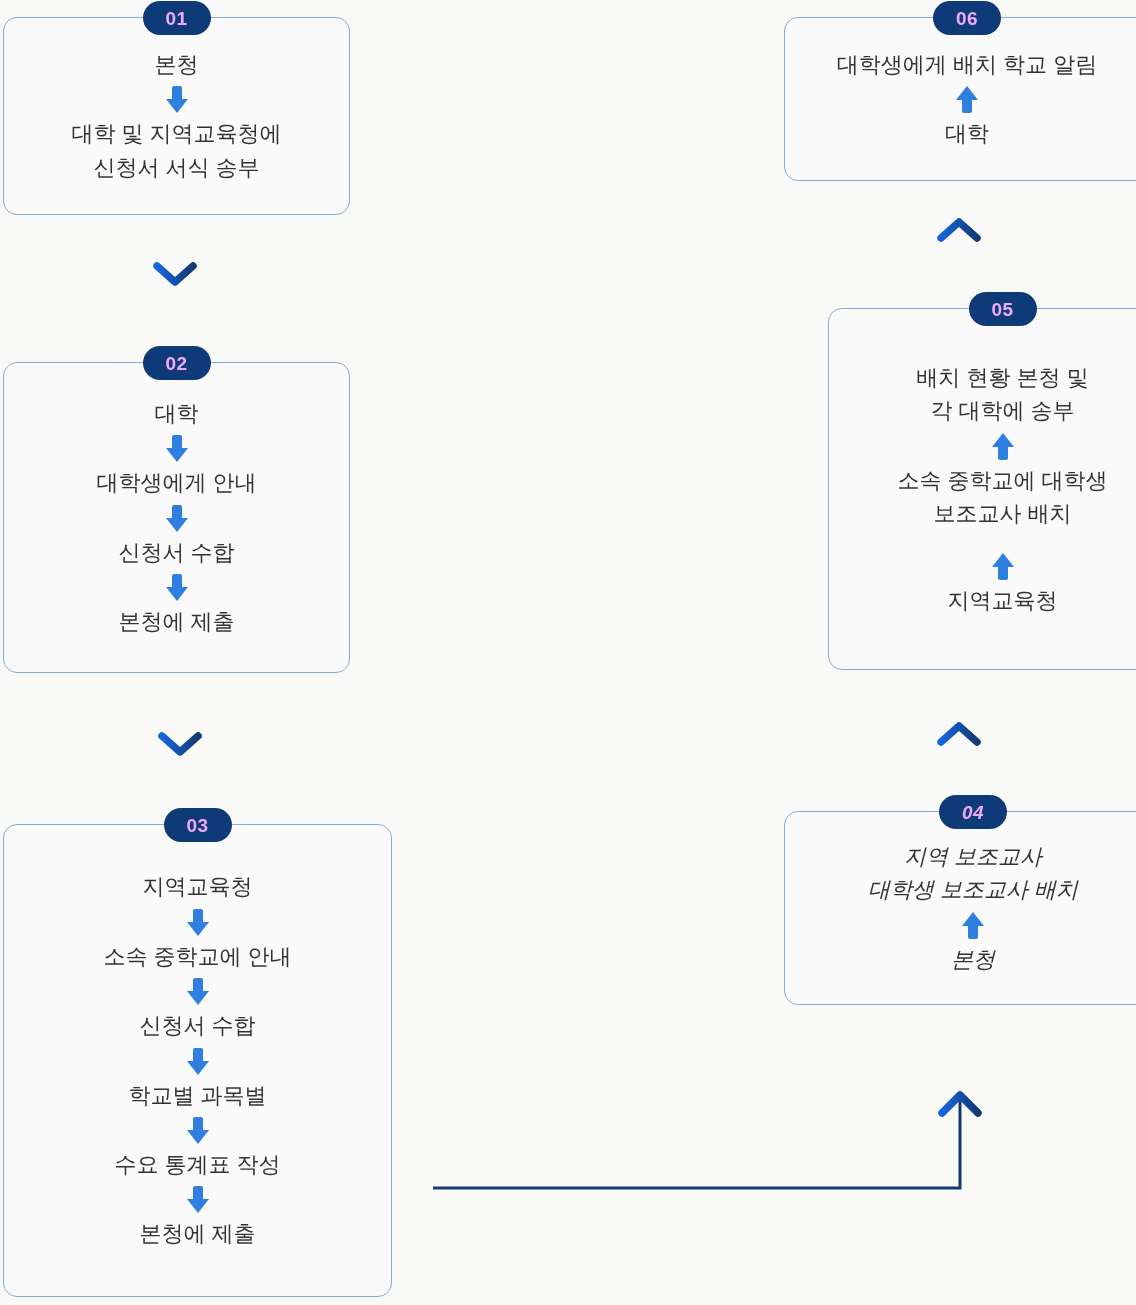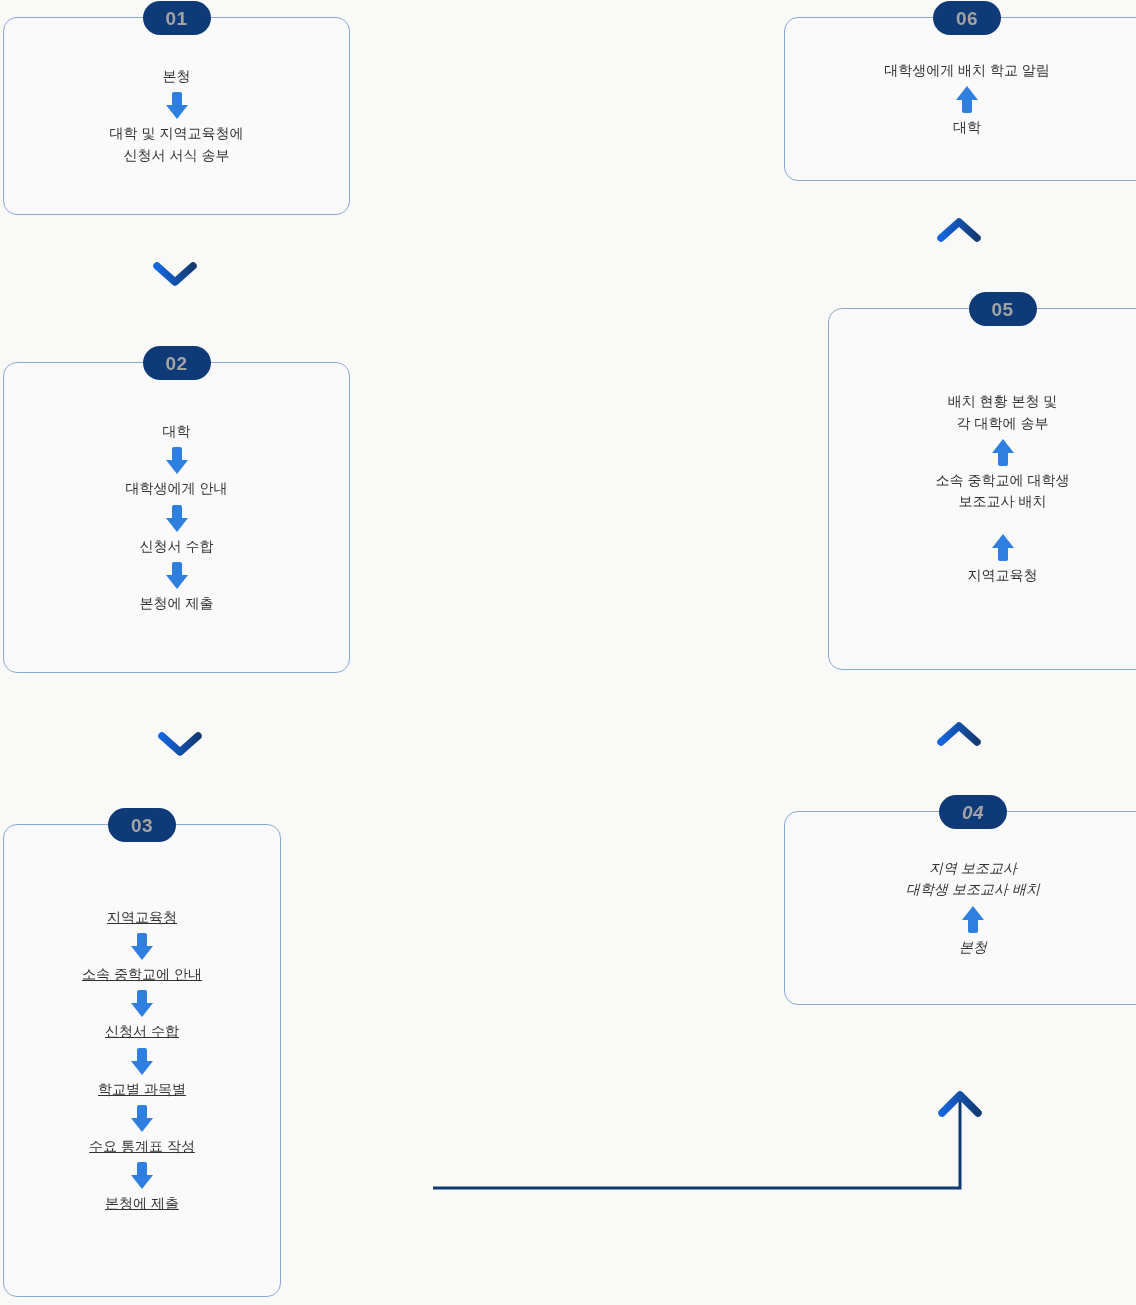--- a/index.html
+++ b/index.html
@@ -36,40 +36,40 @@
 
   .badge {
     position: absolute;
     top: -17px;
     left: 50%;
     transform: translateX(-50%);
     width: 68px;
     height: 34px;
     border-radius: 17px;
     background: #0f3a78;
-    color: #a3a3a3;
+    color: #f0abfc;
     font-size: 19px;
     font-weight: bold;
     letter-spacing: 0.5px;
     display: flex;
     align-items: center;
     justify-content: center;
     line-height: 1;
   }
 
   .card-body {
     display: flex;
     flex-direction: column;
     align-items: center;
     justify-content: center;
     width: 100%;
   }
 
   .line {
-    font-size: 14px;
+    font-size: 22px;
     line-height: 1.52;
     color: #333333;
     text-align: center;
     white-space: nowrap;
   }
 
   
   .thick-arrow {
     position: relative;
     width: 22px;
@@ -170,21 +170,21 @@
       <defs>
         <linearGradient id="gdown2" x1="0" y1="0" x2="1" y2="0">
           <stop offset="0%" stop-color="#1565e0"></stop>
             <stop offset="100%" stop-color="#123a72"></stop>
         </linearGradient>
       </defs>
       <polyline points="5,8 23,24 41,8" fill="none" stroke="url(#gdown2)" stroke-width="7.5" stroke-linecap="round" stroke-linejoin="round"></polyline>
     </svg>
   </div>
 
-  <div class="card" id="card-03" style="left:3px; top:824px; width:278px; height:473px;text-decoration:underline;">
+  <div class="card" id="card-03" style="left:3px; top:824px; width:389px; height:473px;">
     <div class="badge">03</div>
     <div class="card-body">
       <div class="line">지역교육청</div>
       <div class="thick-arrow down">
           <span class="stem"></span>
           <span class="head"></span>
         </div>
       <div class="line">소속 중학교에 안내</div>
       <div class="thick-arrow down">
           <span class="stem"></span>

